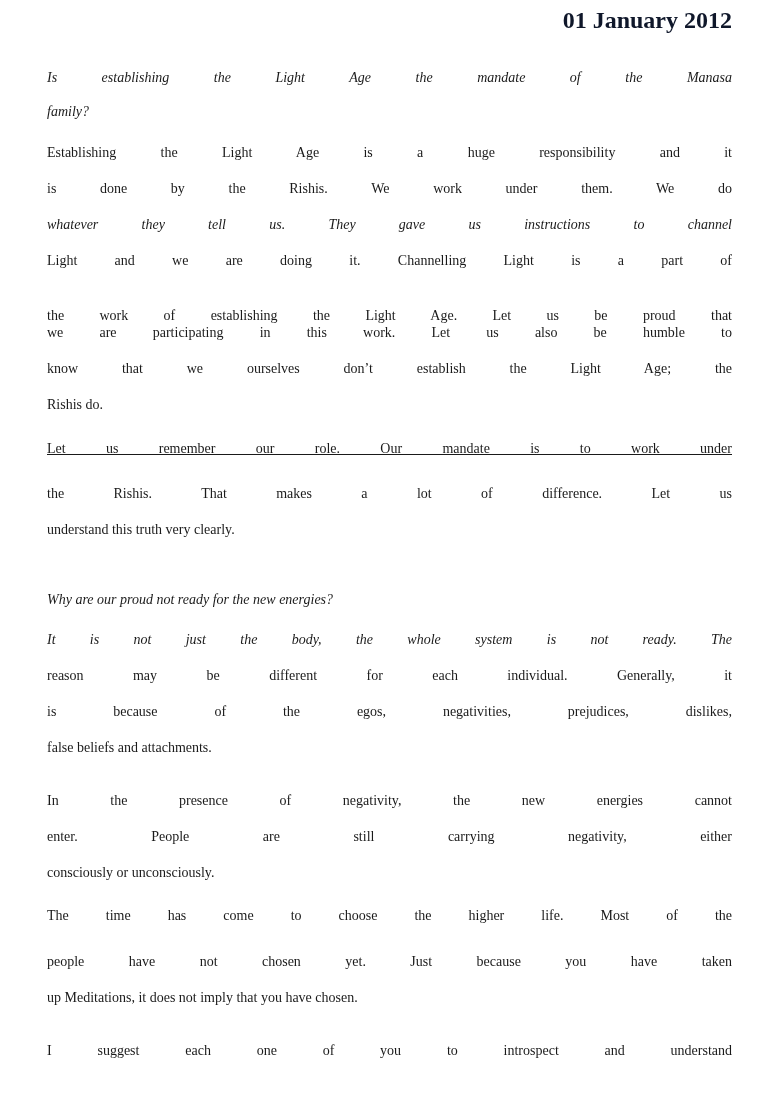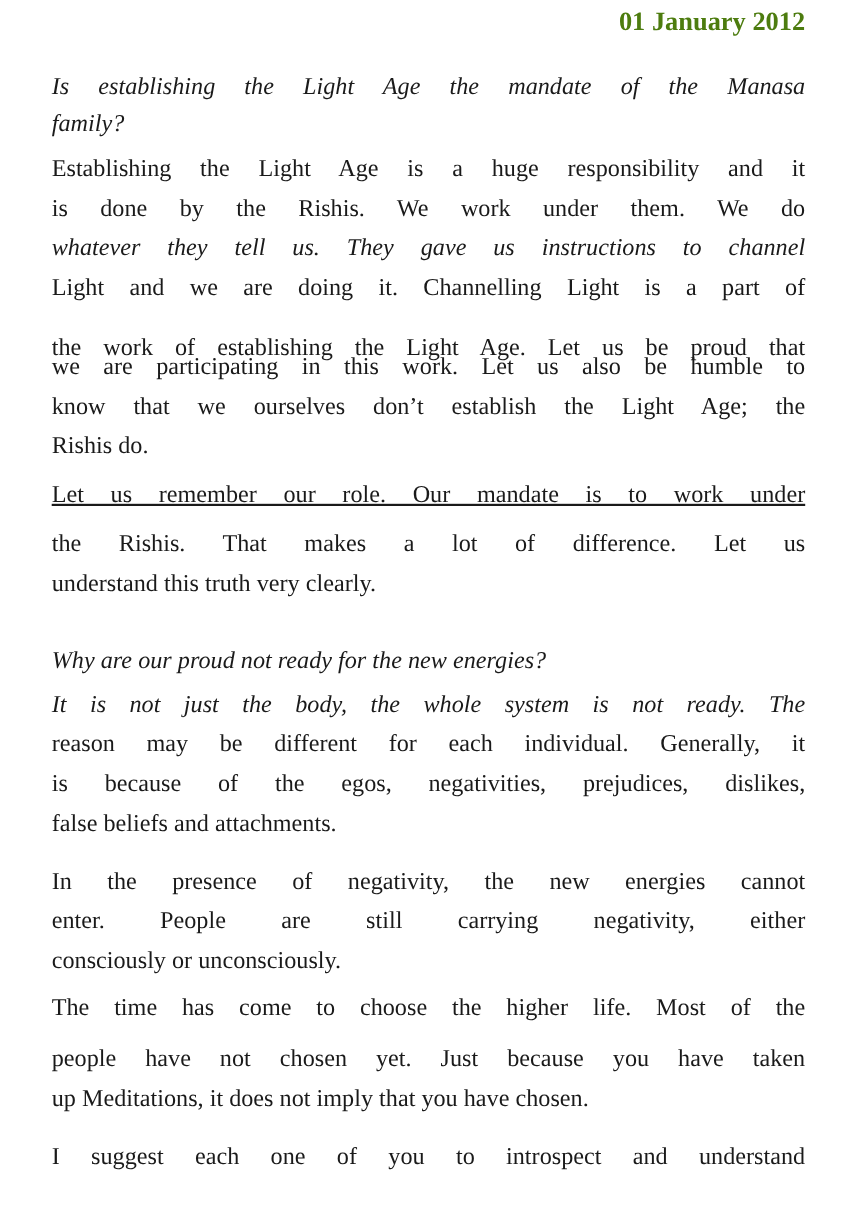--- a/index.html
+++ b/index.html
@@ -16,28 +16,28 @@
       font-family: "DejaVu Serif", "Liberation Serif", serif;
     }
     .date {
       position: absolute;
       right: 48px;
       top: 6px;
       font-family: "Liberation Serif", "DejaVu Serif", serif;
       font-weight: bold;
       font-size: 24px;
       line-height: 28px;
-      color: #4d7c0f;
+      color: #0f172a;
     }
     .line {
       position: absolute;
       left: 47px;
       width: 685px;
       height: 30px;
-      font-size: 22px;
+      font-size: 14px;
       line-height: 30px;
       white-space: nowrap;
       text-align: justify;
       text-align-last: justify;
       font-family: "Liberation Serif", "DejaVu Serif", serif;
       font-stretch: condensed;
     }
     .line.last {
       text-align-last: left;
     }

